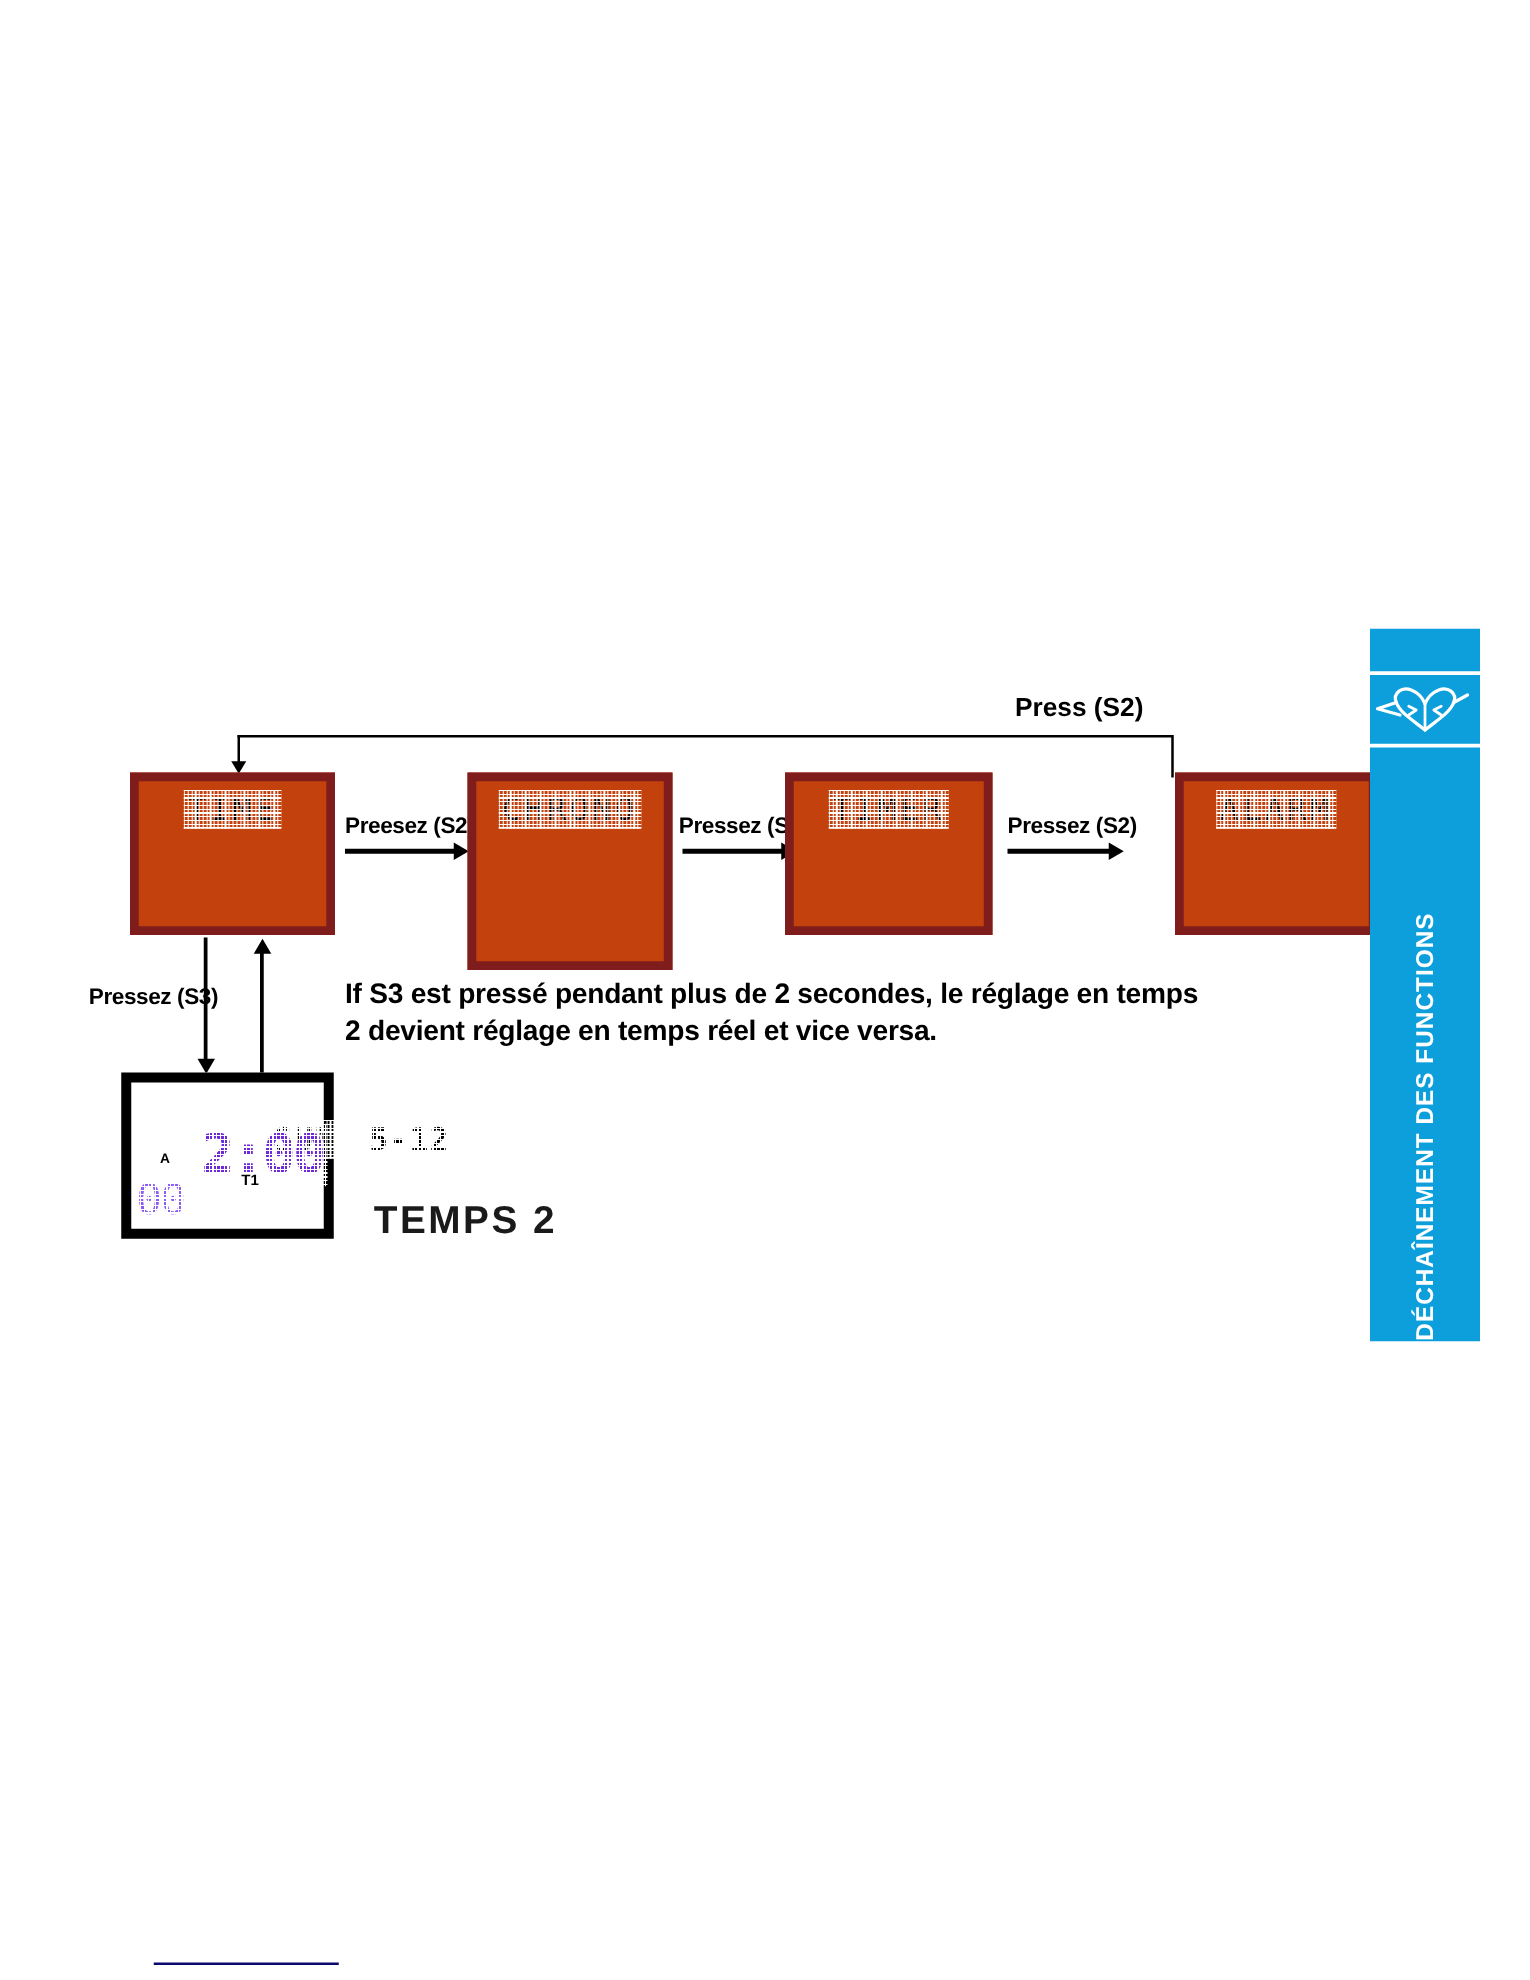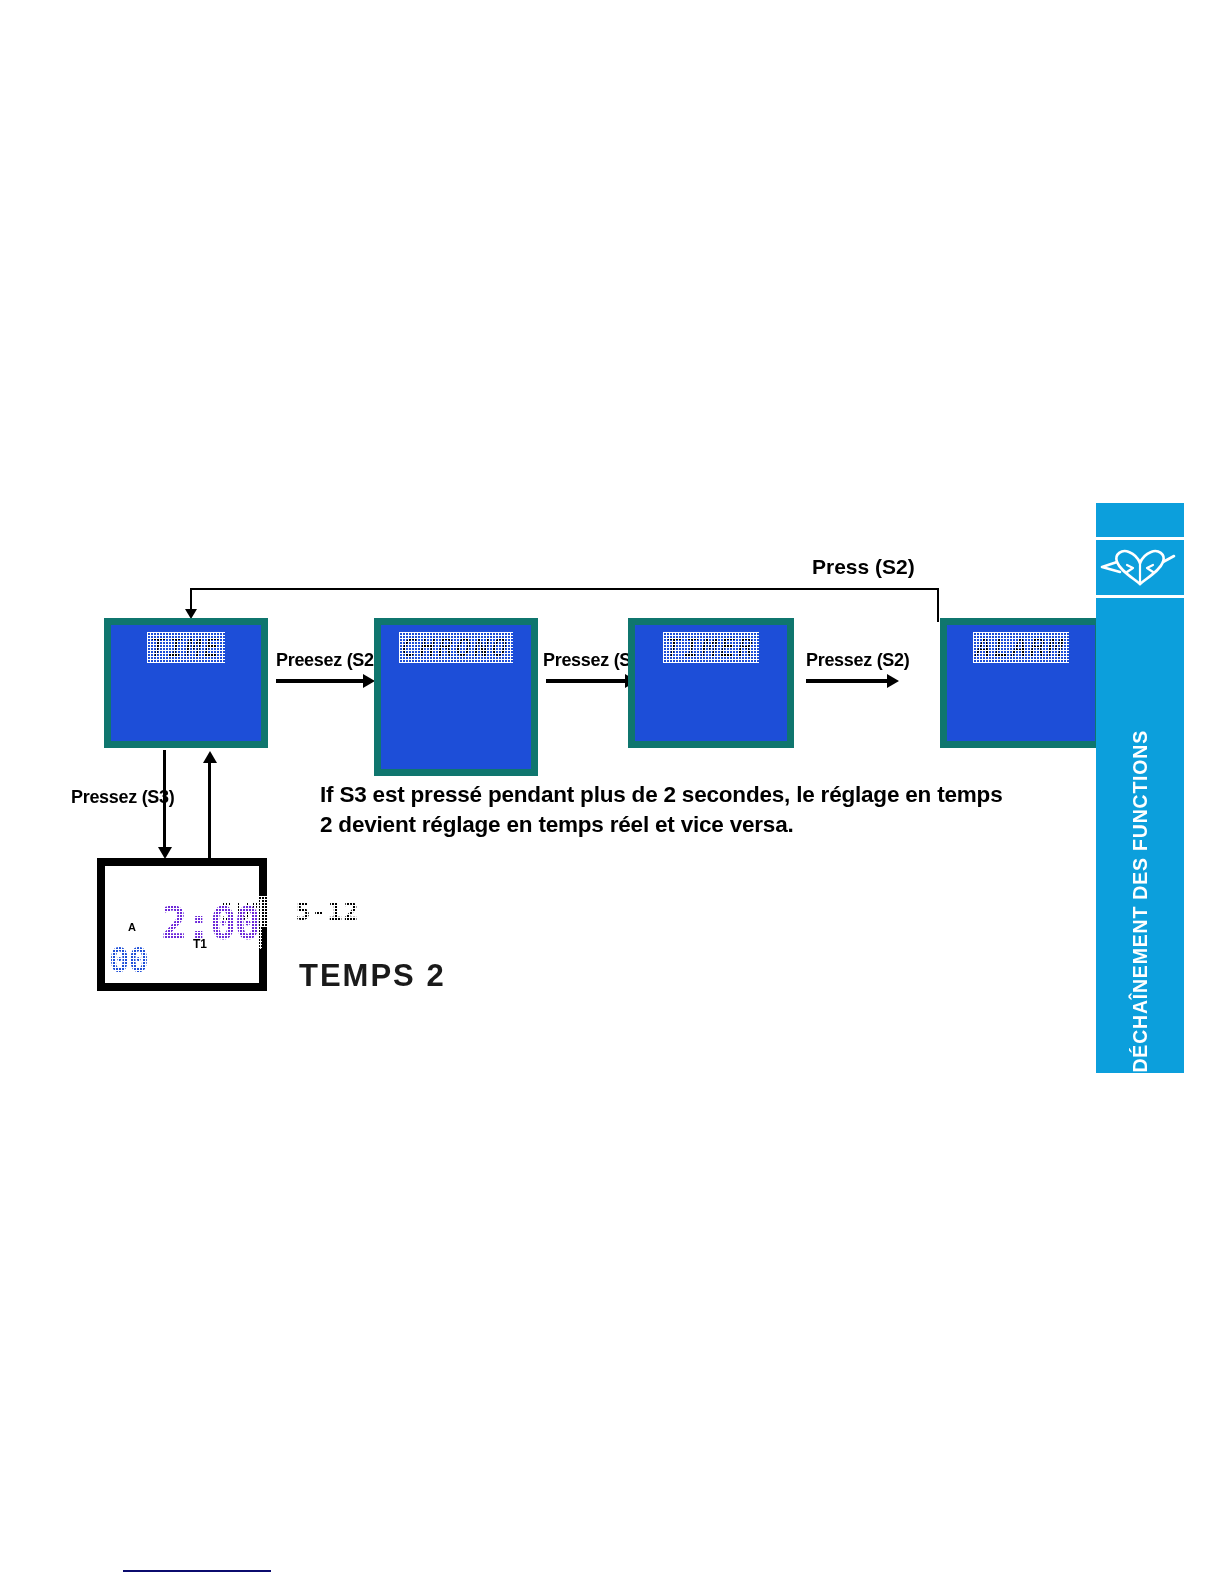--- a/index.html
+++ b/index.html
@@ -16,23 +16,22 @@
   }
   .page {
     position: absolute;
     inset: 0;
   }
 
   
   .lcd-box {
     position: absolute;
     box-sizing: border-box;
-    border: 7px solid #0f766e;
-    background: #1d4ed8;
-    font-style: italic;
+    border: 7px solid #7f1d1d;
+    background: #c2410c;
   }
   .lcd-label {
     position: absolute;
     left: 0;
     right: 0;
     top: 10px;
     text-align: center;
     font-family: "DejaVu Sans Mono", monospace;
     font-size: 25px;
     letter-spacing: 3px;
@@ -195,23 +194,23 @@
     font-size: 11px;
     font-weight: bold;
     color: #000;
   }
   .wf-row3 {
     position: absolute;
     bottom: 6px;
     left: 4px;
     font-family: "DejaVu Sans Mono", monospace;
     font-size: 34px;
-    font-weight: bold;
+    font-weight: normal;
     letter-spacing: -1px;
-    color: #1d4ed8;
+    color: #8b5cf6;
     line-height: 1;
   }
   .wf-t1 {
     position: absolute;
     bottom: 32px;
     left: 88px;
     font-family: "Liberation Sans", sans-serif;
     font-size: 12px;
     font-weight: bold;
     color: #000;
@@ -323,21 +322,21 @@
   <div class="vline down" style="left:163px; top:750px; height:98px;"></div>
   <div class="arrow-label" style="left:71px; top:787px;">Pressez (S3)</div>
 
   <div class="vline up" style="left:208px; top:762px; height:98px;"></div>
 
   <div class="note">
     <div>If S3 est pressé pendant plus de 2 secondes, le réglage en temps</div>
     <div>2 devient réglage en temps réel et vice versa.</div>
   </div>
   <style>
-    .note { left: 276px; top: 780px; margin-left: 44px; }
+    .note { left: 276px; top: 780px; }
   </style>
 
   <div class="watch" style="left:97px; top:858px; width:170px; height:133px;">
     <div class="wf-row1">
       <span class="dotmask">SUN</span><span style="display:inline-block;width:28px;"></span><span class="dotmask">5-12</span>
     </div>
     <div class="wf-amark">A</div>
     <div class="wf-big">
       <span class="dotmask">2:00</span>
     </div>

